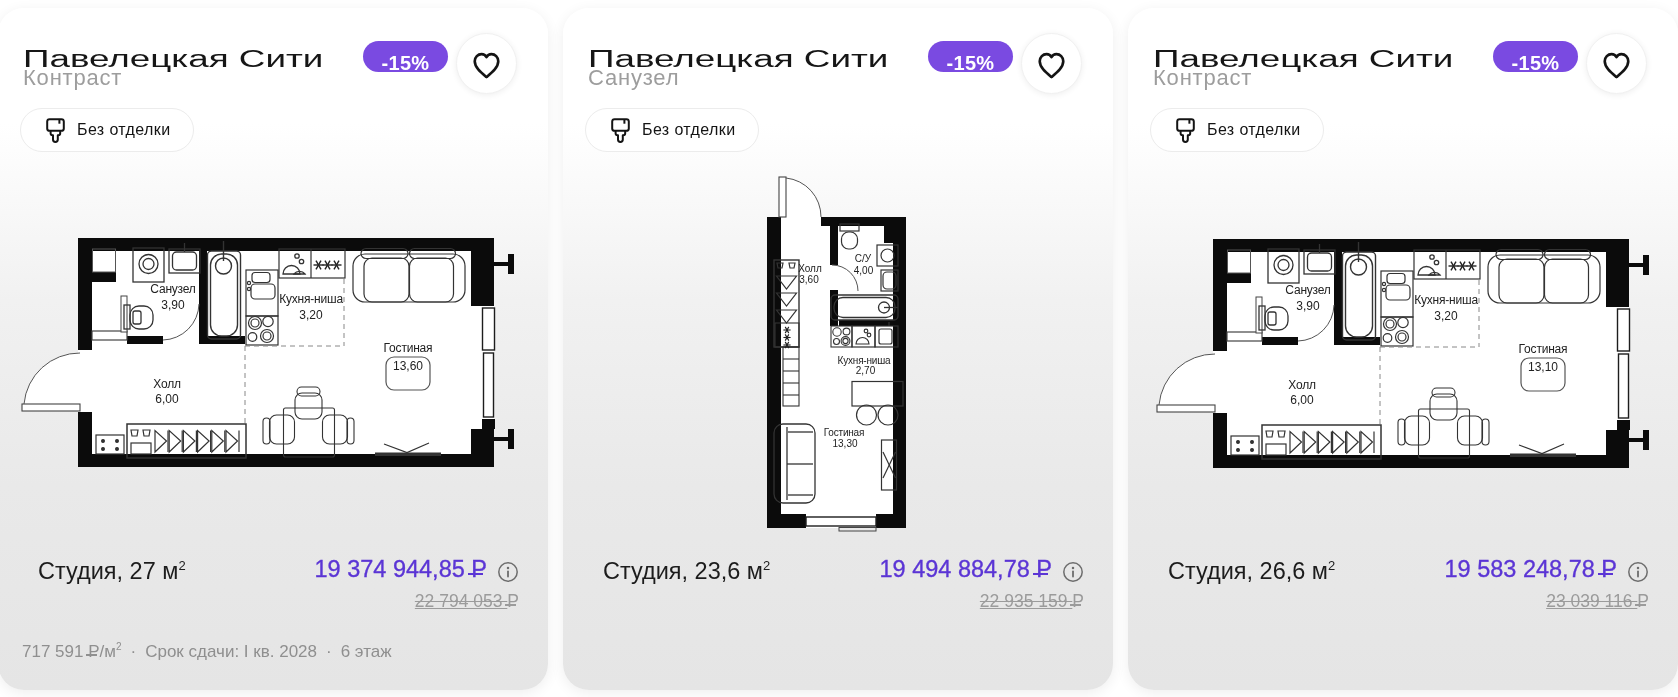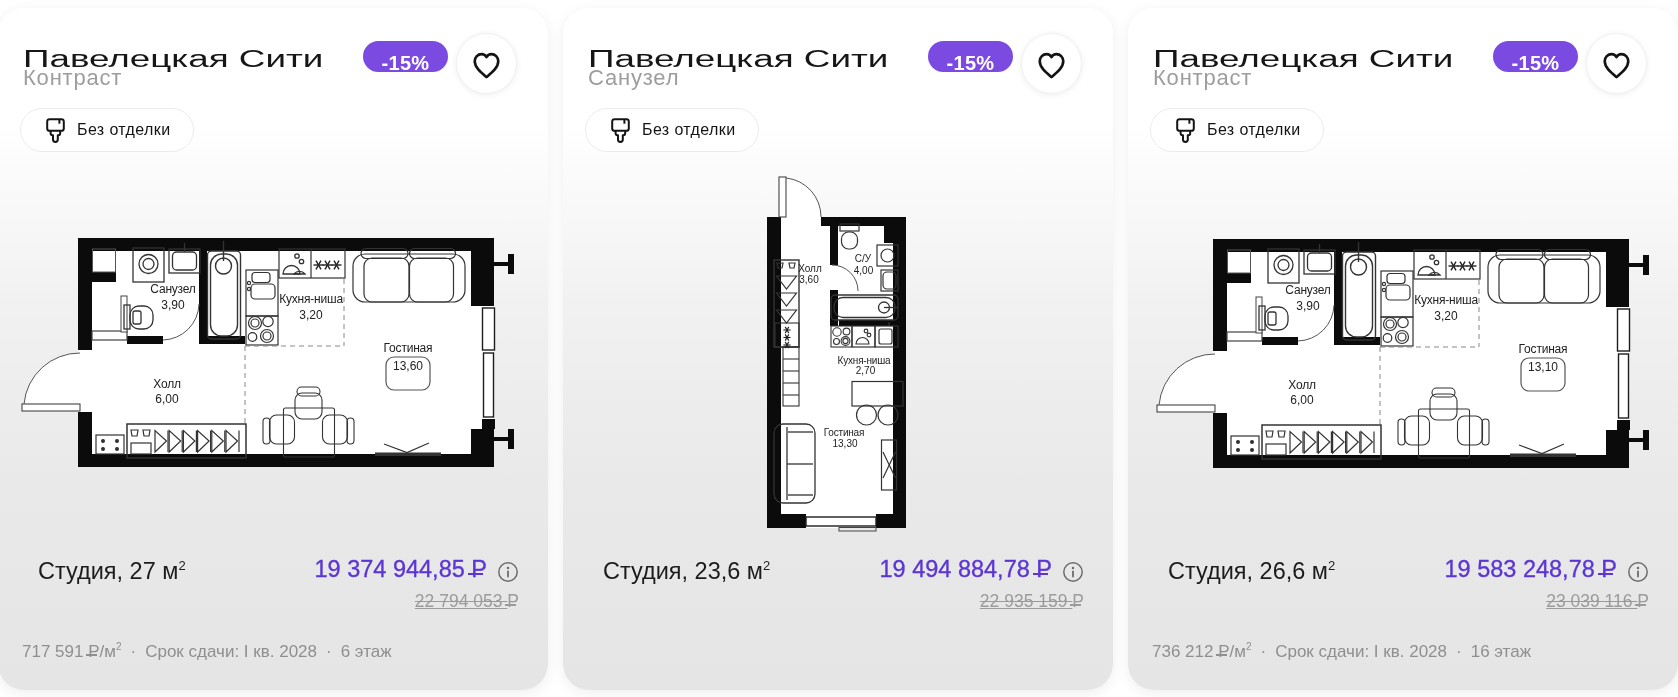--- a/index.html
+++ b/index.html
@@ -134,21 +134,20 @@
   <div class="aptype">Студия, 26,6 м<sup>2</sup></div>
 
   <div class="price">19 583 248,78&nbsp;<span class="rub">Р</span><svg class="info" width="22" height="22" viewBox="0 0 22 22">
         <circle cx="11" cy="11" r="9.2" fill="none" stroke="#6d6d6d" stroke-width="1.5"></circle>
         <circle cx="11" cy="6.9" r="1.25" fill="#6d6d6d"></circle>
         <rect x="10.1" y="9.4" width="1.8" height="7" rx="0.9" fill="#6d6d6d"></rect>
       </svg></div>
 
   <div class="old"><span>23 039 116&nbsp;<span class="rub">Р</span></span></div>
 
-  <div class="meta">736 212 <span class="rub">Р</span>/м<sup>2</sup><span class="dot">·</span>Срок сдачи: I кв. 2028<span class="dot">·</span>16 этаж</div>
 </div>
 
 <svg style="position:absolute;left:0;top:0" width="1678" height="697" viewBox="0 0 1678 697" font-family="Liberation Sans, sans-serif">
 
 <rect x="78" y="238" width="416" height="229" fill="#ffffff"></rect>
 
 <rect x="78" y="238" width="416" height="13" fill="#0b0b0b"></rect>
 
 <rect x="471" y="251" width="23" height="55" fill="#0b0b0b"></rect>
 

